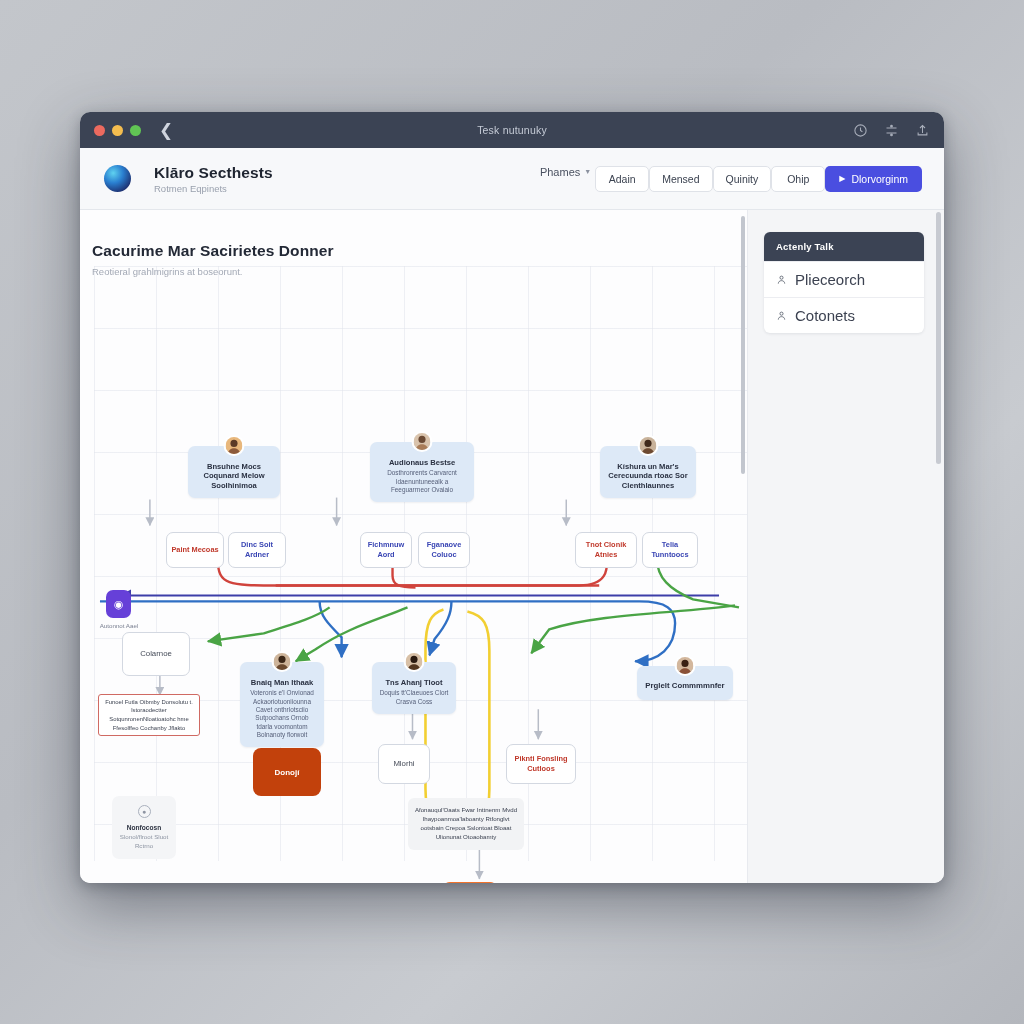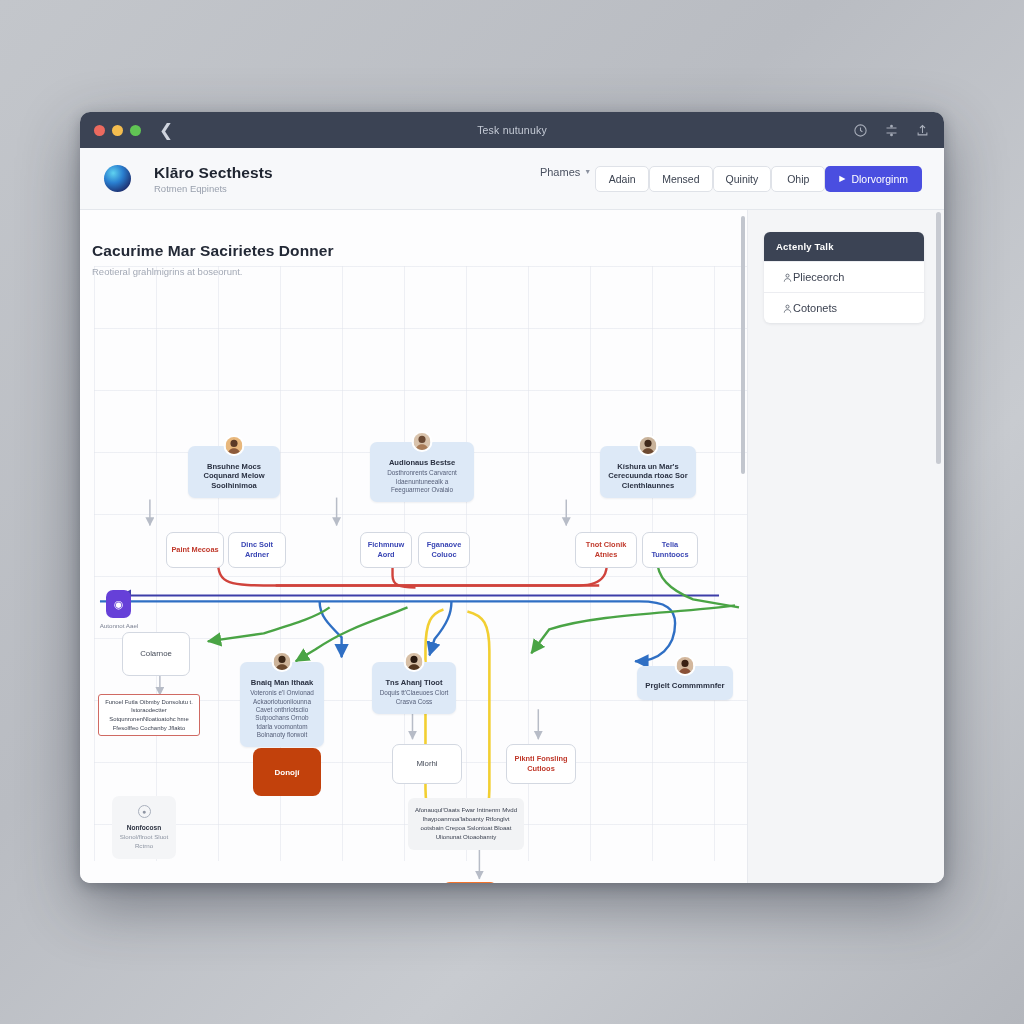--- a/index.html
+++ b/index.html
@@ -199,22 +199,22 @@
   #panel-card {
     background: #fff; border-radius: 6px; overflow: hidden;
     box-shadow: 0 1px 3px rgba(40,50,70,.1);
   }
   #panel-header {
     background: #3b4354; color: #fff;
     font-size: 9.5px; font-weight: 700;
     padding: 9px 12px; letter-spacing: .2px;
   }
   .panel-item {
-    display: flex; align-items: center; gap: 0;
-    padding: 9px 18px; font-size: 11px; color: #3c4251;
+    display: flex; align-items: center; gap: 8px;
+    padding: 9px 12px; font-size: 15px; color: #3c4251;
     border-top: 1px solid #ecedf1; cursor: pointer;
   }
   .panel-item:first-of-type { border-top: none; }
   .panel-item svg { width: 11px; height: 11px; flex: none; }
 
   
   #canvas-scroll {
     position: absolute; right: 2px; top: 6px; width: 4px; height: 258px;
     background: #c2c6ce; border-radius: 3px;
   }
@@ -438,21 +438,21 @@
           <span class="av">
             <svg class="face" viewBox="0 0 24 24">
                 <rect width="24" height="24" fill="#d3b79d"></rect>
                 <circle cx="12" cy="9" r="5" fill="#3a2014"></circle>
                 <path d="M3 24c1.5-6 5-8 9-8s7.5 2 9 8z" fill="#8a5138"></path>
               </svg>
           </span>
           <div class="nm">Prglelt Commmmnfer</div>
         </div>
 
-        <div class="node tool plain" style="left:312px; top:534px; width:70px; height:40px;">Mlorhi</div>
+        <div class="node tool plain" style="left:298px; top:534px; width:52px; height:40px;">Mlorhi</div>
         <div class="node tool red" style="left:426px; top:534px; width:70px; height:40px;">Piknti Fonsling Cutloos</div>
 
         <div class="node graycard" style="left:328px; top:588px; width:116px; height:52px;">Afonauqul'Oaats Fwar Inttnenm Mvdd Ihaypoanmoa'laboanty Rtfonglvt ootsbain Crepoa Sslontoat Bloaat Ulionunat Otoaobamty</div>
 
         <div class="node pill orange" style="left:362px; top:672px; width:56px; height:52px;">Brudln</div>
 
         <div class="node infocard" style="left:32px; top:586px;">
           <div class="ic">●</div>
           <div class="t">Nonfocosn</div>
           <div class="s">Slonol/flroot Sluot Rctrno</div>

